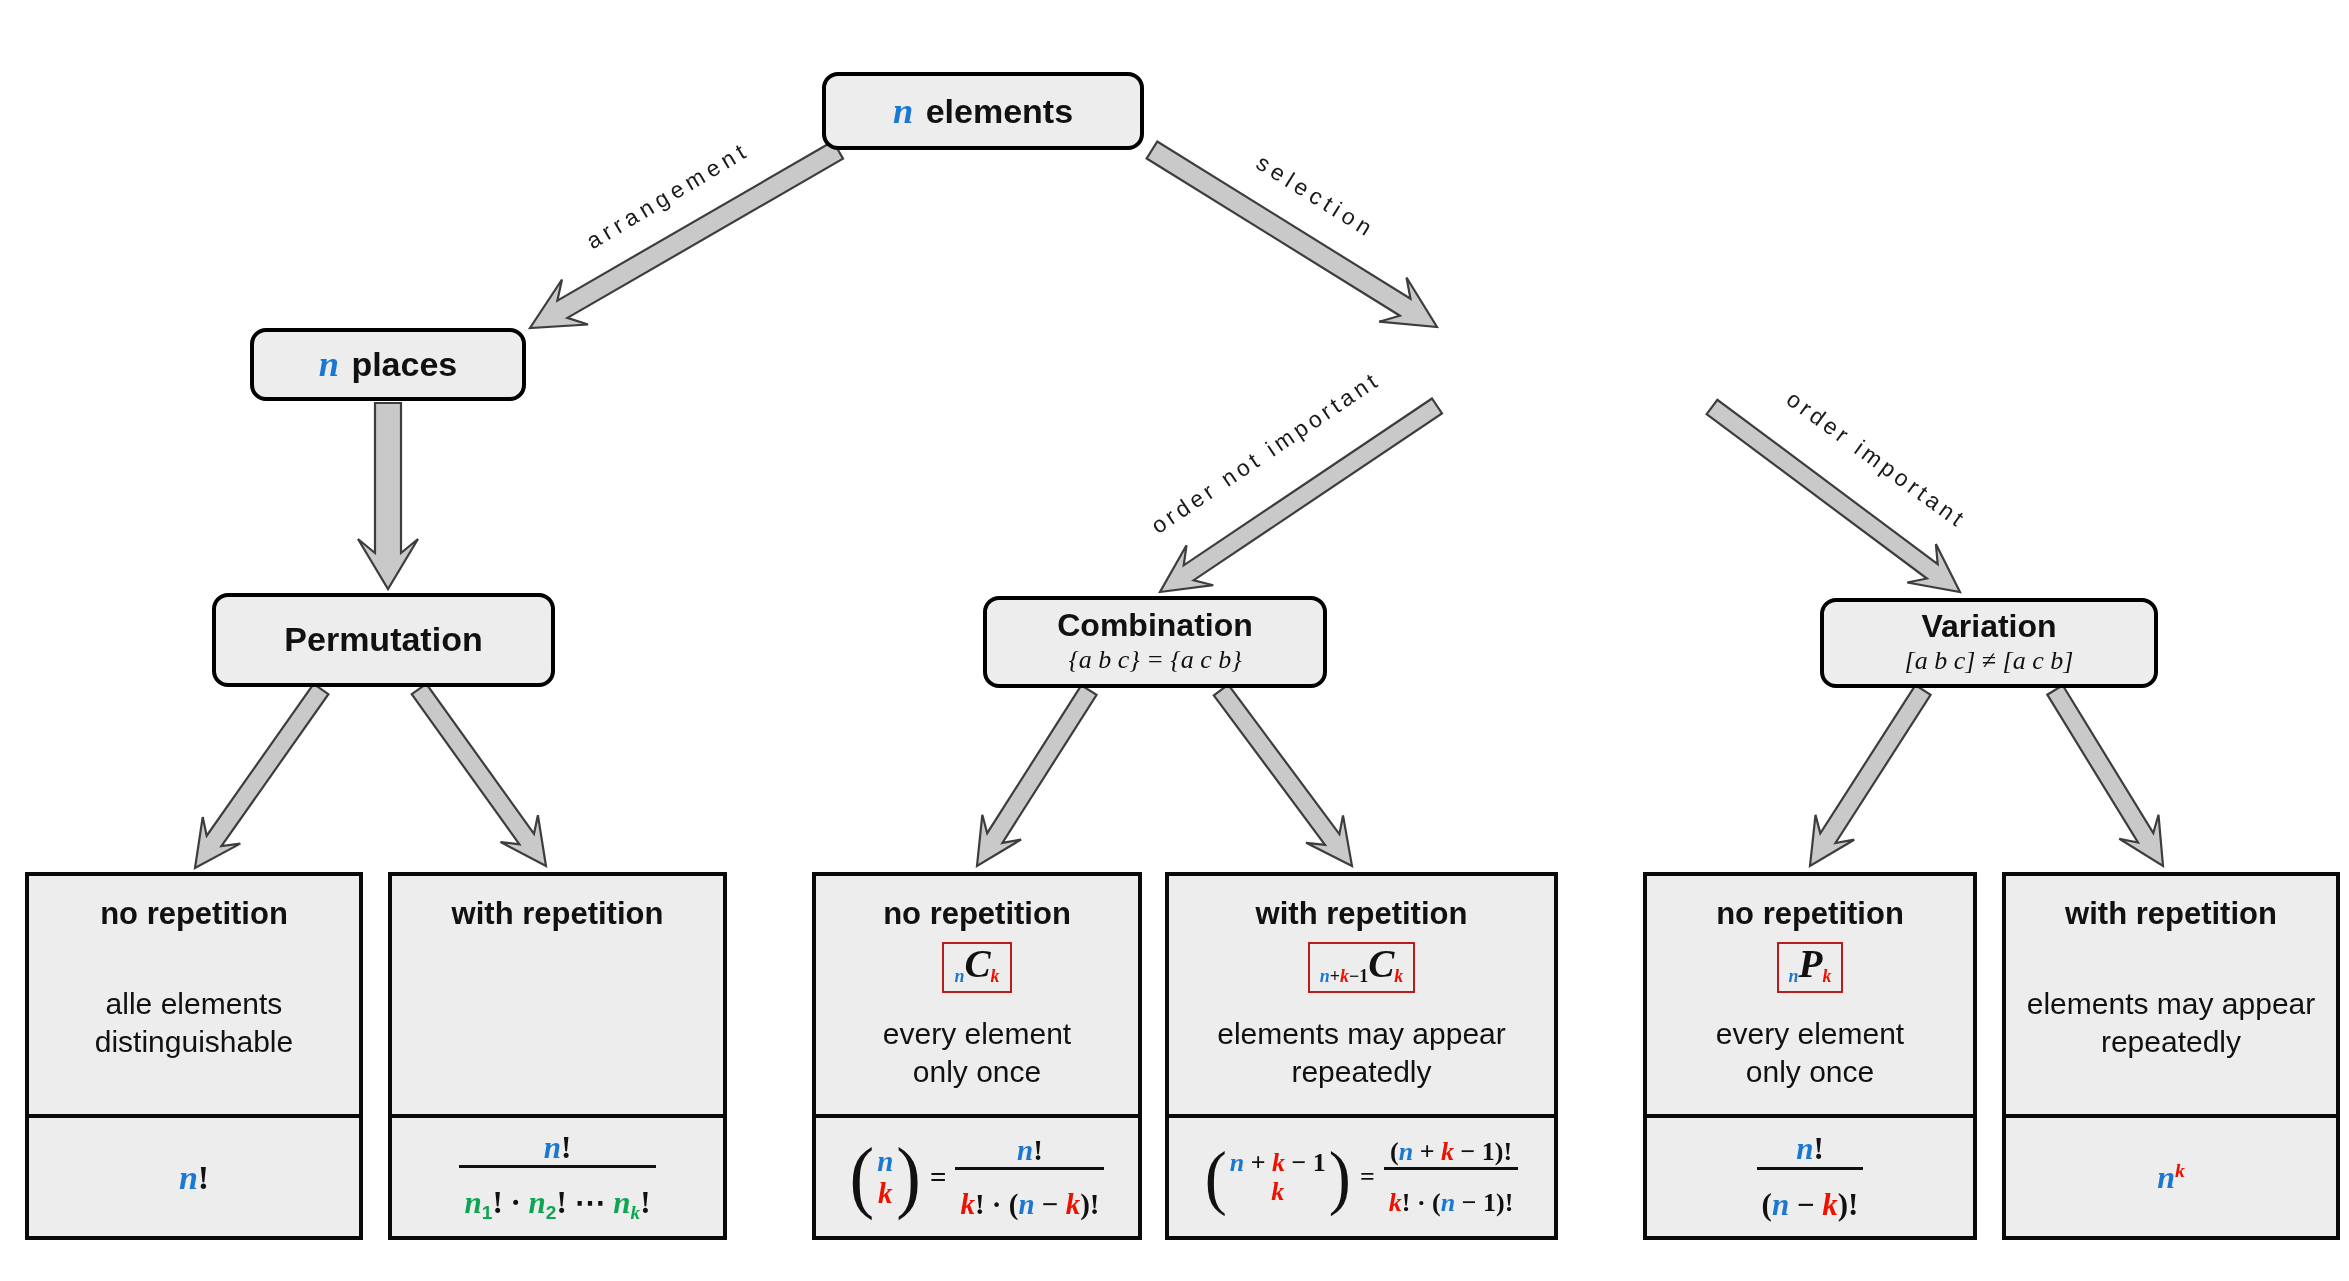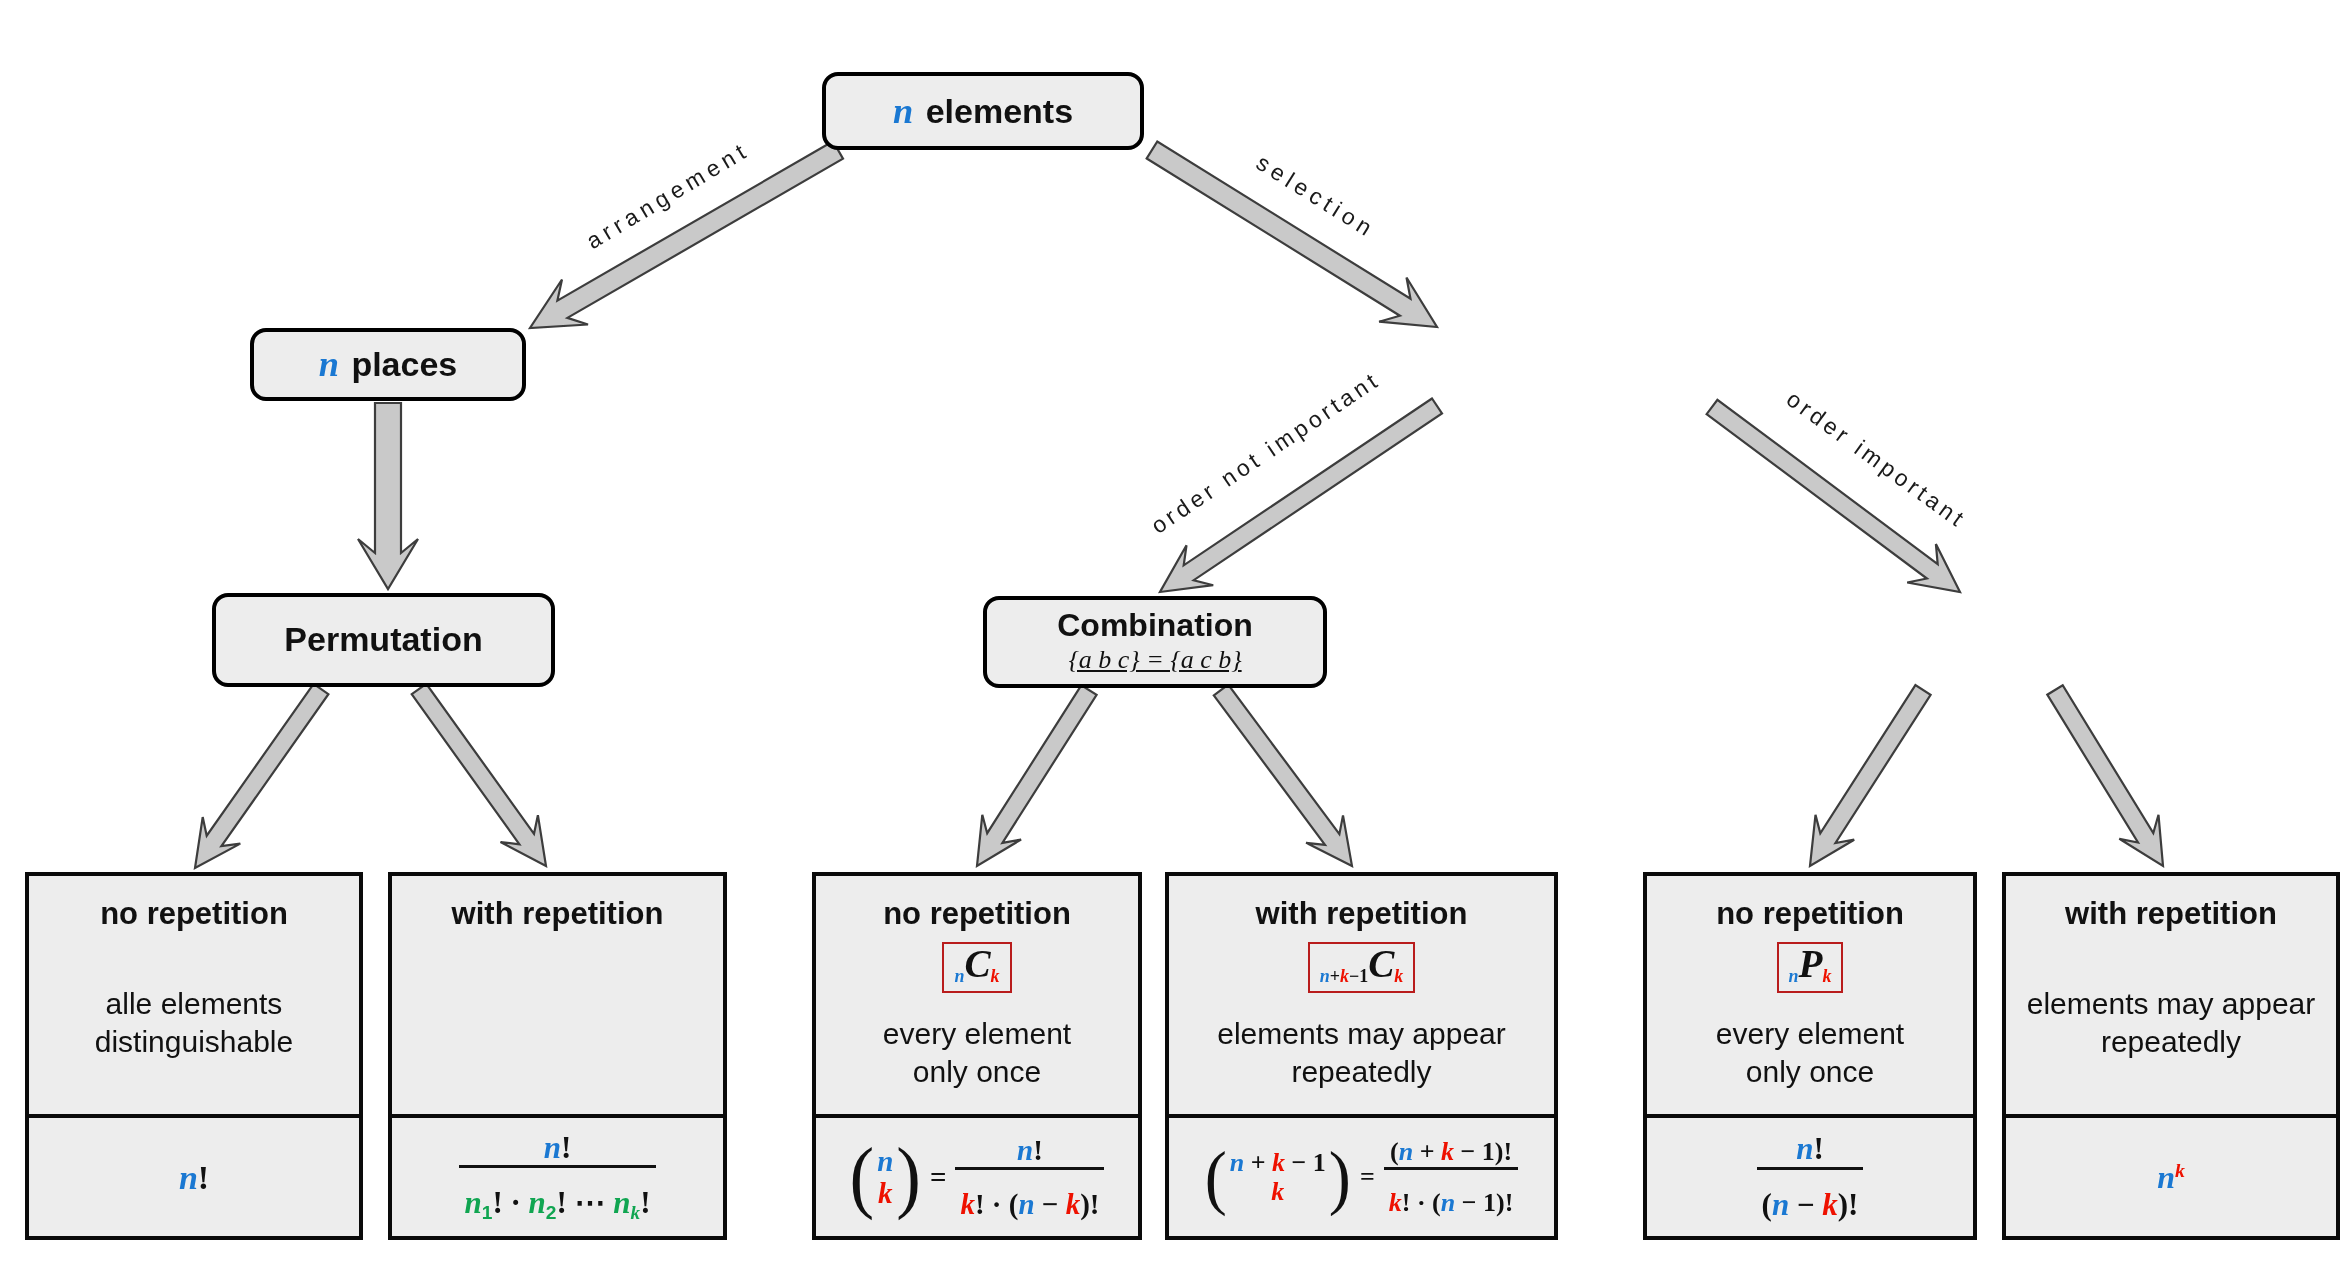--- a/index.html
+++ b/index.html
@@ -7,21 +7,21 @@
          font-family:"Liberation Sans",sans-serif;color:#111;}
   svg.arrow-layer{position:absolute;left:0;top:0;z-index:1;}
   svg.arrow-layer polygon{fill:var(--arrow_fill,#c9c9c9);stroke:var(--arrow_stroke,#3d3d3d);stroke-width:2.2;stroke-linejoin:miter;}
   .edge-label{font-size:23px;letter-spacing:5px;fill:#1a1a1a;font-family:"Liberation Sans",sans-serif;}
   .edge-label.tight{letter-spacing:4px;}
 
   
   .node{position:absolute;background:var(--node_fill,#ededed);border:4px solid #000;border-radius:16px;
         display:flex;flex-direction:column;align-items:center;justify-content:center;z-index:2;box-sizing:border-box;}
   .ntitle{font-size:34px;font-weight:bold;line-height:1.05;white-space:nowrap;}
-  .nsub{font-size:26px;font-family:"Liberation Serif",serif;font-style:italic;margin-top:3px;white-space:nowrap;text-decoration:underline;}
+  .nsub{font-size:26px;font-family:"Liberation Serif",serif;font-style:italic;margin-top:3px;white-space:nowrap;}
 
   
   .leaf{position:absolute;top:872px;height:368px;background:var(--node_fill,#ededed);border:4px solid #0a0a0a;
         display:flex;flex-direction:column;z-index:2;box-sizing:border-box;}
   .leaf-top{flex:1;display:flex;flex-direction:column;align-items:center;padding-top:20px;min-height:0;}
   .ltitle{font-size:31px;font-weight:bold;white-space:nowrap;}
   .badge{margin-top:10px;border:2px solid #b91c1c;padding:0 10px 3px;font-size:29px;line-height:1.25;background:var(--node_fill,#ededed);}
   .desc-wrap{flex:1;display:flex;align-items:center;justify-content:center;}
   .desc{font-size:30px;line-height:1.28;text-align:center;}
   .dline{display:block;white-space:nowrap;}
@@ -83,20 +83,24 @@
     <div class="ntitle"><span class="mi blue">n</span><span class="b"> places</span></div>
   </div>
 
   <div class="node" style="left:212px;top:593px;width:343px;height:94px">
     <div class="ntitle"><span class="b">Permutation</span></div>
   </div>
   <div class="node" style="left:983px;top:596px;width:344px;height:92px">
     <div class="ntitle" style="font-size:32px"><span class="b">Combination</span></div>
     <div class="nsub"><span class="mset">{a b c} = {a c b}</span></div>
   </div>
+  <div class="node" style="left:1820px;top:598px;width:338px;height:90px">
+    <div class="ntitle" style="font-size:32px"><span class="b">Variation</span></div>
+    <div class="nsub"><span class="mset">[a b c] ≠ [a c b]</span></div>
+  </div>
 
   <div class="leaf" style="left:25px;width:338px">
     <div class="leaf-top">
       <div class="ltitle">no repetition</div>
       <div class="desc-wrap">
         <div class="desc">
           <span class="dline"><span>alle elements</span></span>
           <span class="dline"><span>distinguishable</span></span>
         </div>
       </div>

